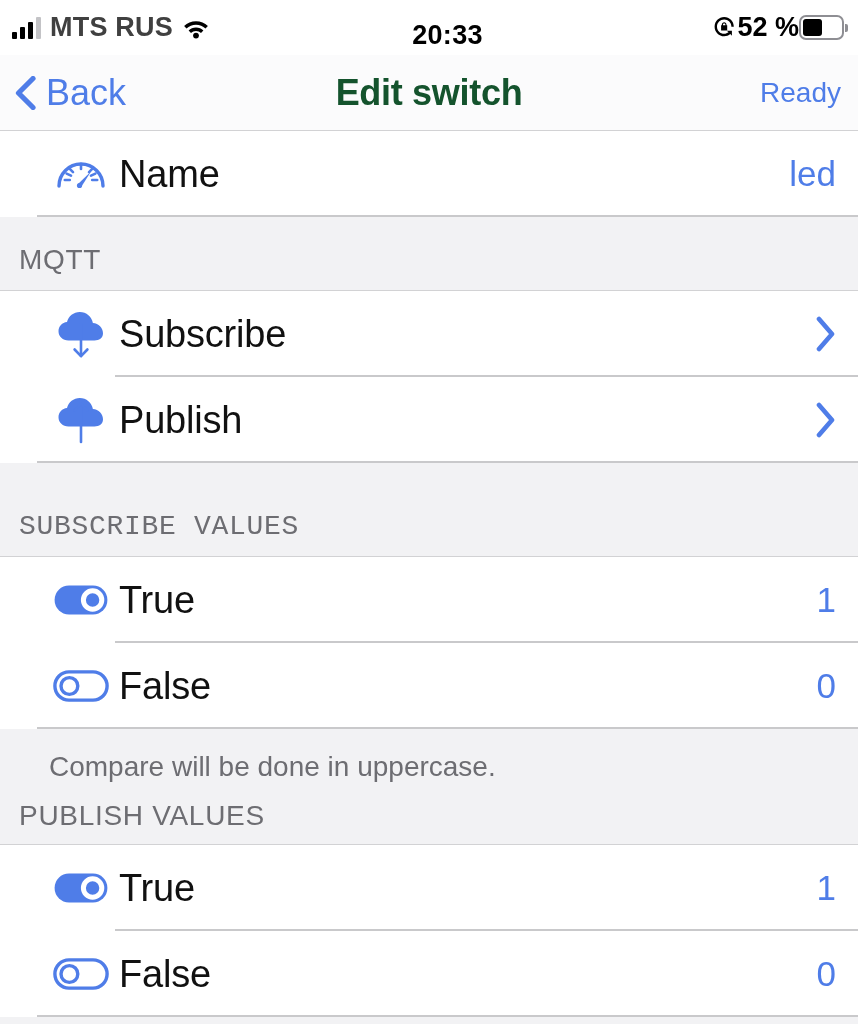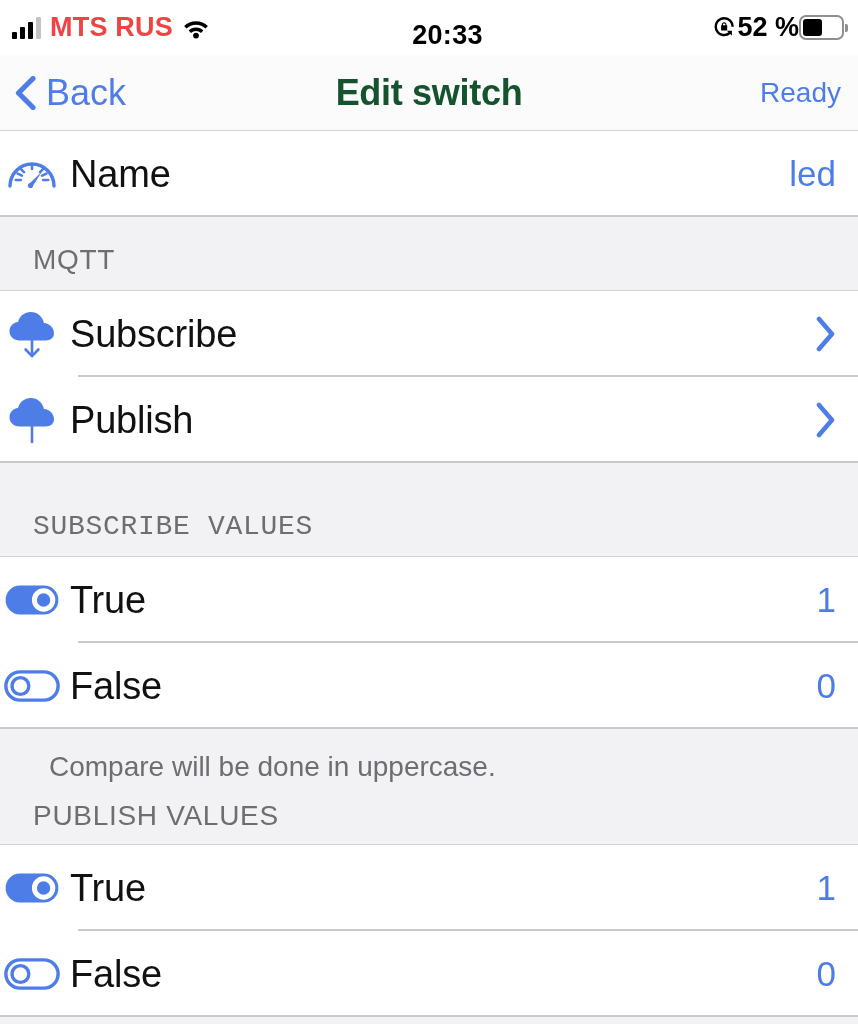--- a/index.html
+++ b/index.html
@@ -18,21 +18,21 @@
     background:#ffffff;
     display:flex; align-items:center;
   }
   .sb-left { position:absolute; left:12px; top:0; height:55px; display:flex; align-items:center; gap:9px; }
   .sig { display:flex; align-items:flex-end; gap:3px; height:22px; }
   .sig i { display:block; width:5px; background:#000; border-radius:1px; }
   .sig i:nth-child(1){ height:7px; }
   .sig i:nth-child(2){ height:12px; }
   .sig i:nth-child(3){ height:17px; }
   .sig i:nth-child(4){ height:22px; background:#c3c3c6; }
-  .carrier { font-size:27px; font-weight:600; color:#ef4444; letter-spacing:0.2px; }
+  .carrier { font-size:27px; font-weight:600; color:#404040; letter-spacing:0.2px; }
   .wifi { width:28px; height:22px; position:relative; }
   .sb-center {
     position:absolute; left:0; right:0; top:8px; height:55px;
     display:flex; align-items:center; justify-content:center;
     font-size:27px; font-weight:600; color:#000; letter-spacing:0.3px;padding-left:37px;
   }
   .sb-right { position:absolute; right:10px; top:0; height:55px; display:flex; align-items:center; }
   .rotlock { width:25px; height:25px; }
   .batt-pct { font-size:27px; font-weight:600; color:#000; }
   .batt { position:relative; width:49px; height:25px; }
@@ -67,41 +67,41 @@
     font-size:36px; font-weight:600; color:#14532d; letter-spacing:-0.3px;
   }
   .nav-right {
     position:absolute; right:17px; font-size:28px; color:#4f7de8; cursor:pointer;
   }
 
   
   .group { background:#ffffff; }
   .row {
     position:relative; display:flex; align-items:center;
-    height:86px; background:#ffffff; padding-left:4px; padding-right:22px;
+    height:86px; background:#ffffff; padding-left:16px; padding-right:22px;margin-left:37px;
   }
   .row .icon-slot { width:66px; flex:0 0 66px; display:flex; align-items:center; }
   .row .label {
     font-size:38px; color:#111; letter-spacing:-0.2px; flex:1 1 auto;
     line-height:1;
   }
   .row .value { font-size:35px; color:#4f7de8; margin-left:auto; }
   .row .disclosure { margin-left:auto; width:22px; height:36px; display:flex; align-items:center; }
   .sep {
     position:absolute; left:78px; right:0; bottom:0; height:2px; background:#c9c9cb;
   }
   .sep-full { position:absolute; left:0; right:0; bottom:0; height:2px; background:#c9c9cb; }
 
   
   .section-header {
     background:#f2f2f4;
     color:#6d6d72;
     font-size:28px;
     letter-spacing:0.7px;
-    padding:0 0 0 33px;
+    padding:0 0 0 19px;
     display:flex; align-items:flex-end;
     border-bottom:1px solid #d2d2d4;
   }
   .section-footer {
     background:#f2f2f4;
     color:#6d6d72;
     font-size:28px;
     padding:22px 33px 0 33px;
     margin-left:16px;
   }

